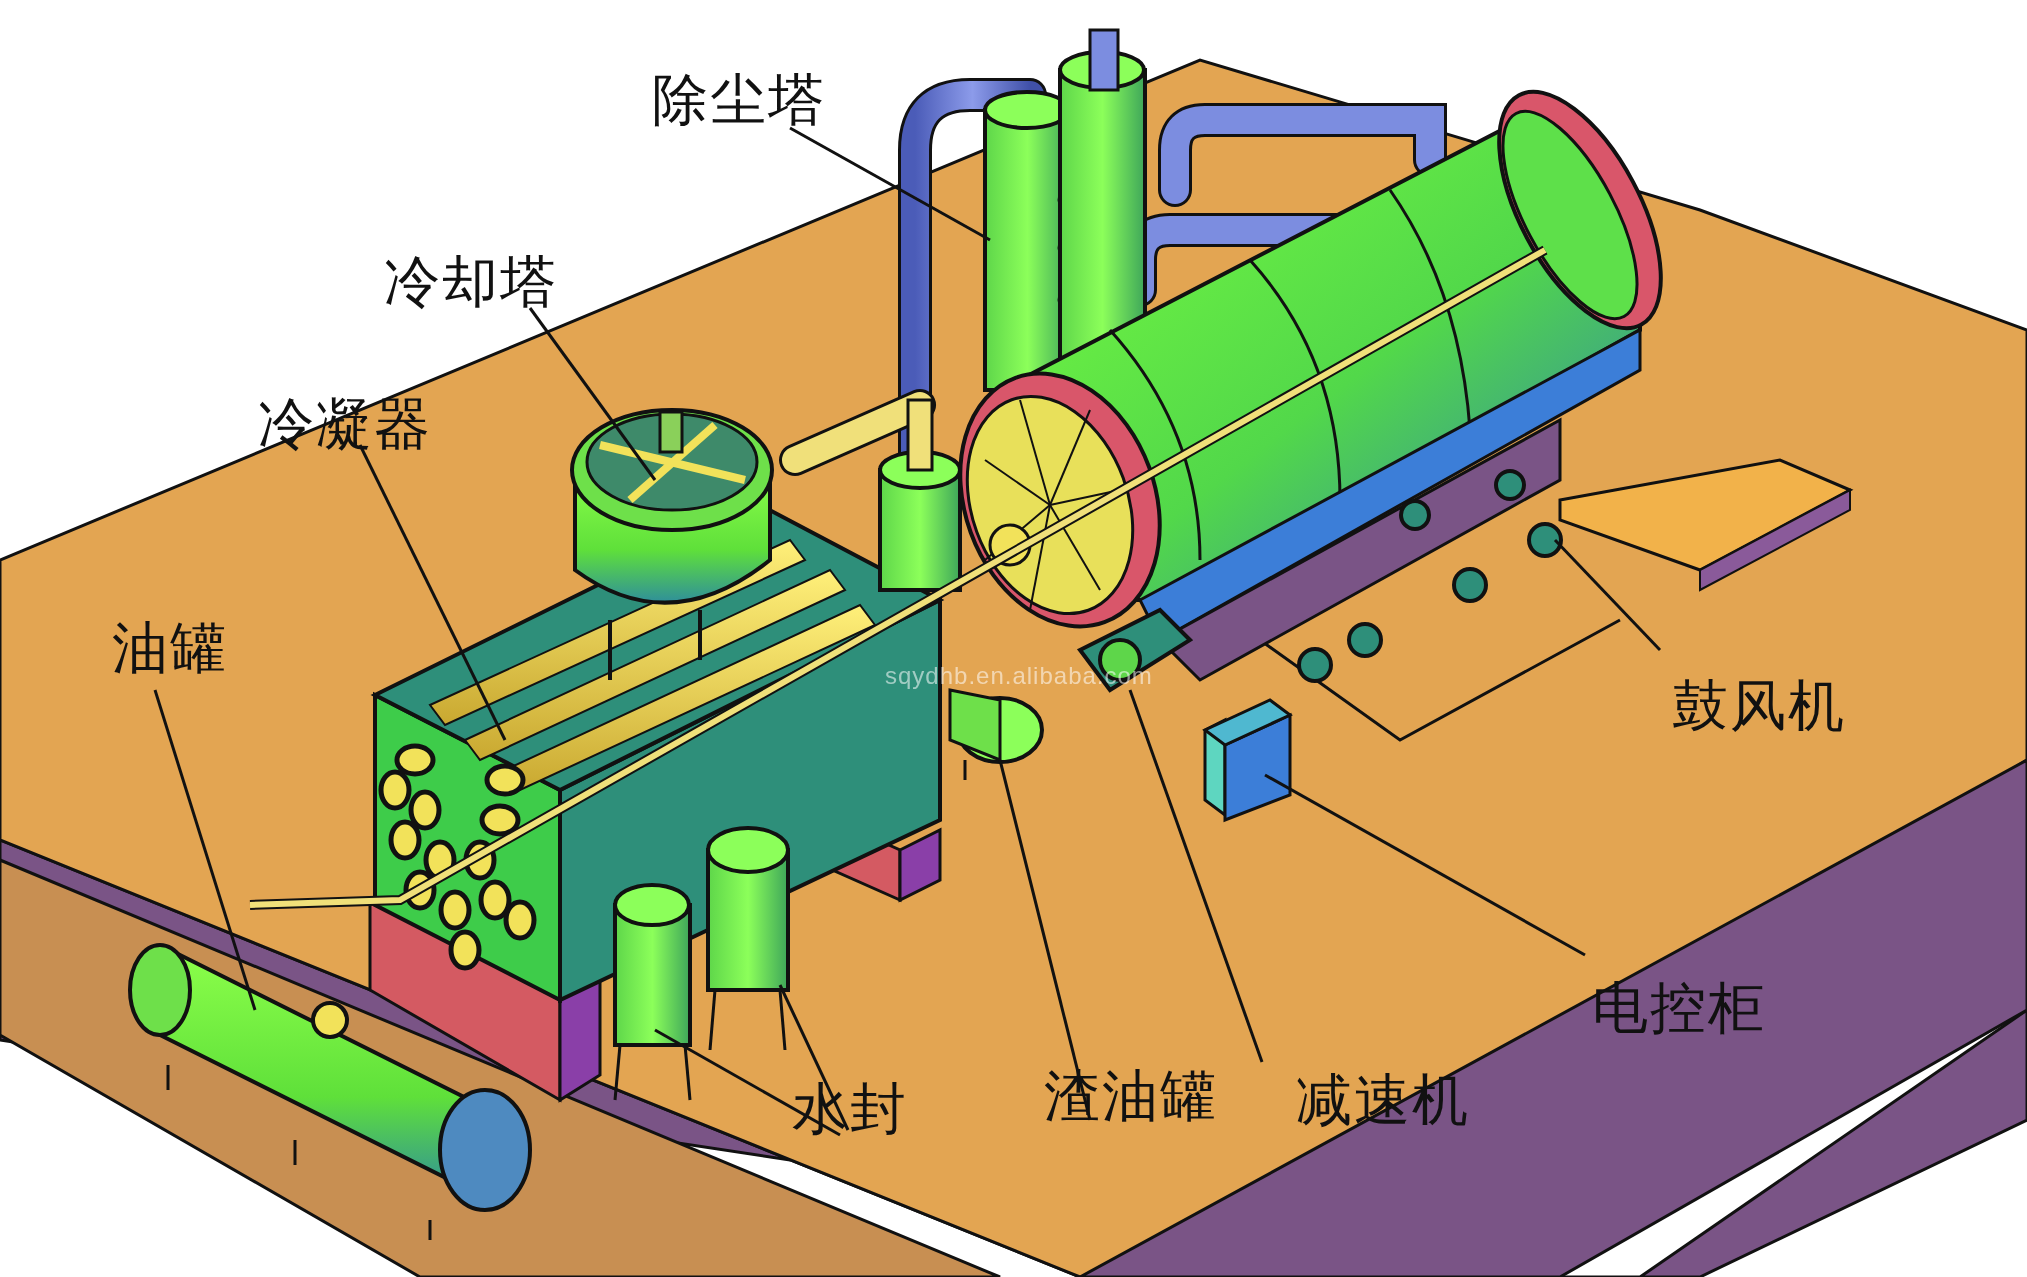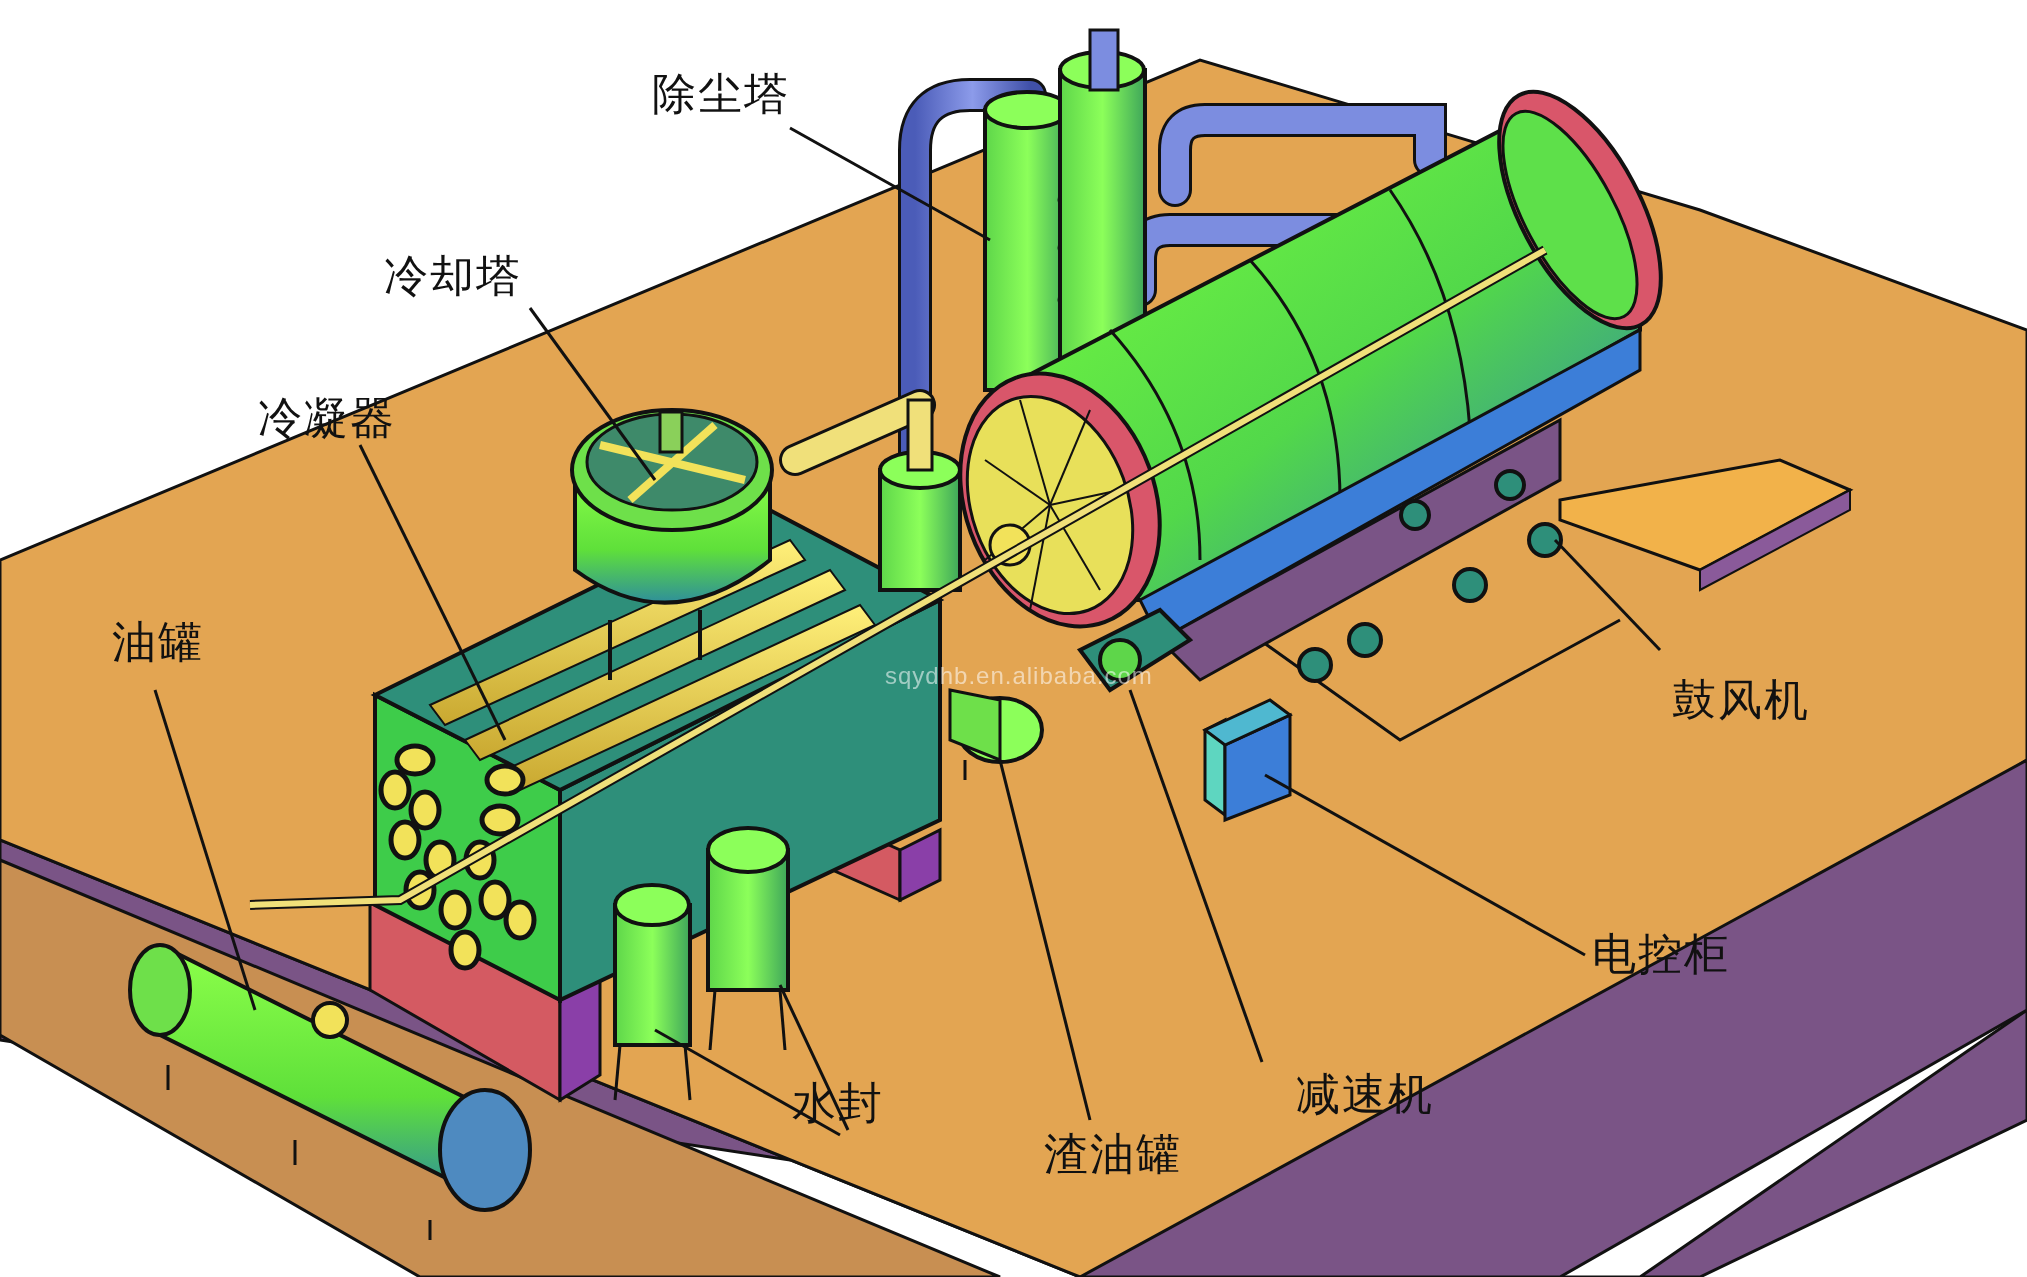--- a/index.html
+++ b/index.html
@@ -1,19 +1,19 @@
 <!DOCTYPE html>
 <html><head>
 <meta charset="utf-8">
 <style>
   html, body { margin: 0; padding: 0; background: #ffffff; }
   body { width: 2027px; height: 1277px; overflow: hidden; position: relative; font-family: "DejaVu Serif", serif; }
   #stage { position: absolute; left: 0; top: 0; width: 2027px; height: 1277px; }
   svg { position: absolute; left: 0; top: 0; }
-  .label { position: absolute; font-family: Liberation Sans, sans-serif; font-size: 44px; color: #111; letter-spacing: 2px; white-space: nowrap; line-height: 1; }
+  .label { position: absolute; font-family: Liberation Serif, serif; font-size: 56px; color: #111; letter-spacing: 2px; white-space: nowrap; line-height: 1; }
   .watermark { position: absolute; font-family: "Liberation Sans", sans-serif; font-size: 24px; color: rgba(255,255,255,0.55); letter-spacing: 1px; white-space: nowrap; }
 </style>
 </head>
 <body>
 
 <div id="stage">
 <svg width="2027" height="1277" viewBox="0 0 2027 1277">
   <defs>
     <linearGradient id="gGreen" x1="0" y1="0" x2="0" y2="1">
       <stop offset="0" stop-color="#8CFF4A"></stop>
@@ -219,19 +219,19 @@
     <line x1="840" y1="1135" x2="655" y2="1030"></line>
     <line x1="848" y1="1130" x2="780" y2="985"></line>
   </g>
 </svg>
 
 <div class="label" style="left:652px;top:72px;">除尘塔</div>
 <div class="label" style="left:384px;top:254px;">冷却塔</div>
 <div class="label" style="left:258px;top:396px;">冷凝器</div>
 <div class="label" style="left:88px;top:620px;margin-left:24px;">油罐</div>
 <div class="label" style="left:1672px;top:678px;text-align:center;">鼓风机</div>
-<div class="label" style="left:1592px;top:932px;">电控柜</div>
+<div class="label" style="left:1592px;top:980px;">电控柜</div>
 <div class="label" style="left:1296px;top:1072px;">减速机</div>
-<div class="label" style="left:1044px;top:1132px;">渣油罐</div>
+<div class="label" style="left:1044px;top:1068px;">渣油罐</div>
 <div class="label" style="left:792px;top:1081px;">水封</div>
 
 <div class="watermark" style="left:885px;top:622px;margin-top:40px;">sqydhb.en.alibaba.com</div>
 </div>
 
 </body></html>

